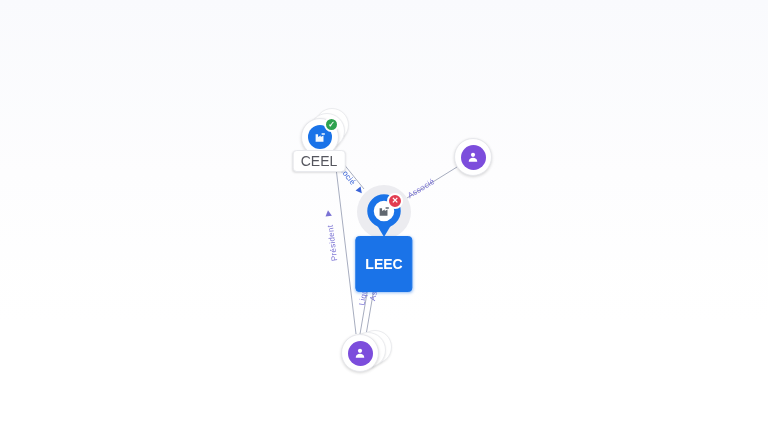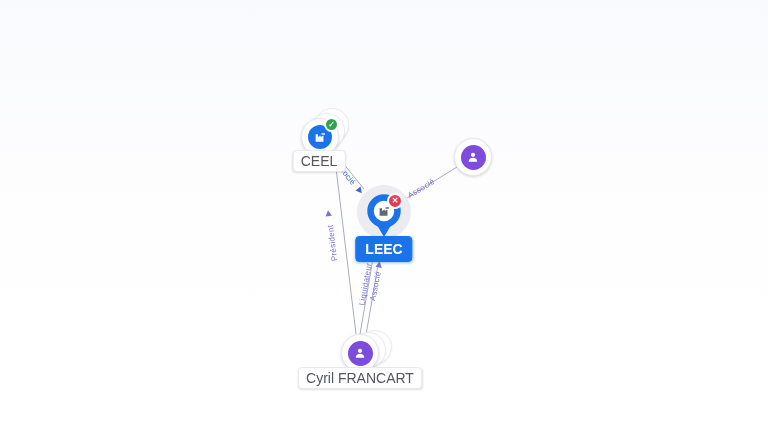--- a/index.html
+++ b/index.html
@@ -33,21 +33,21 @@
   .pin-icon{position:absolute;z-index:5;display:flex;align-items:center;justify-content:center;}
 
   .node-label{
     position:absolute;transform:translateX(-50%);z-index:7;white-space:nowrap;
     background:#fff;border:1px solid #e8e9ed;border-radius:4px;
     padding:2px 7px;font-size:14px;color:#55565e;
     box-shadow:0 1px 2px rgba(0,0,0,.12);cursor:pointer;
   }
   .node-label.selected{
     background:#1a73e8;border-color:#1a73e8;color:#fff;font-weight:bold;
-    padding:4px 9px;box-shadow:0 1px 3px rgba(26,115,232,.45);
+    padding:19px 9px;box-shadow:0 1px 3px rgba(26,115,232,.45);
   }
 </style>
 </head>
 <body>
 
 <div class="stage">
 
   <svg class="edges" width="768" height="432">
 
     <line class="edge-line" x1="334" y1="152" x2="364" y2="189"></line>
@@ -124,17 +124,14 @@
 
   <div class="circle ghost" style="left:358px;top:330px;width:34px;height:34px;"></div>
   <div class="circle ghost" style="left:350px;top:332px;width:36px;height:36px;"></div>
   <div class="circle node-main" style="left:341px;top:334px;width:38px;height:38px;"></div>
   <div class="disc purple" style="left:347.5px;top:340.5px;width:25px;height:25px;">
     <svg width="14" height="14" viewBox="0 0 24 24">
       <circle cx="12" cy="8.3" r="3.6" fill="#ffffff"></circle>
       <path fill="#ffffff" d="M4.8 19.4c0-4 3.2-6.1 7.2-6.1s7.2 2.1 7.2 6.1v.6H4.8z"></path>
     </svg>
   </div>
-  <div class="node-label" style="left:360px;top:367px;">
-    <span>Cyril FRANCART</span>
-  </div>
 
 </div>
 
 </body></html>

